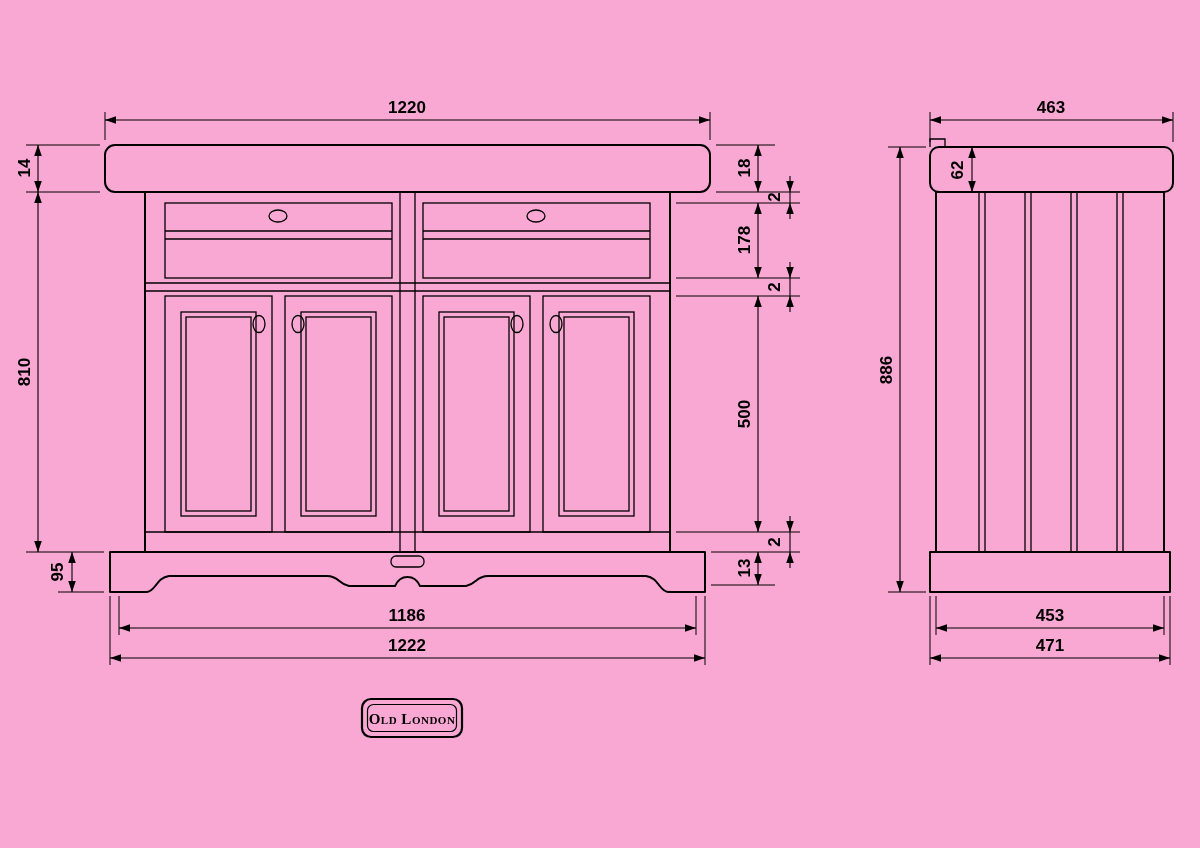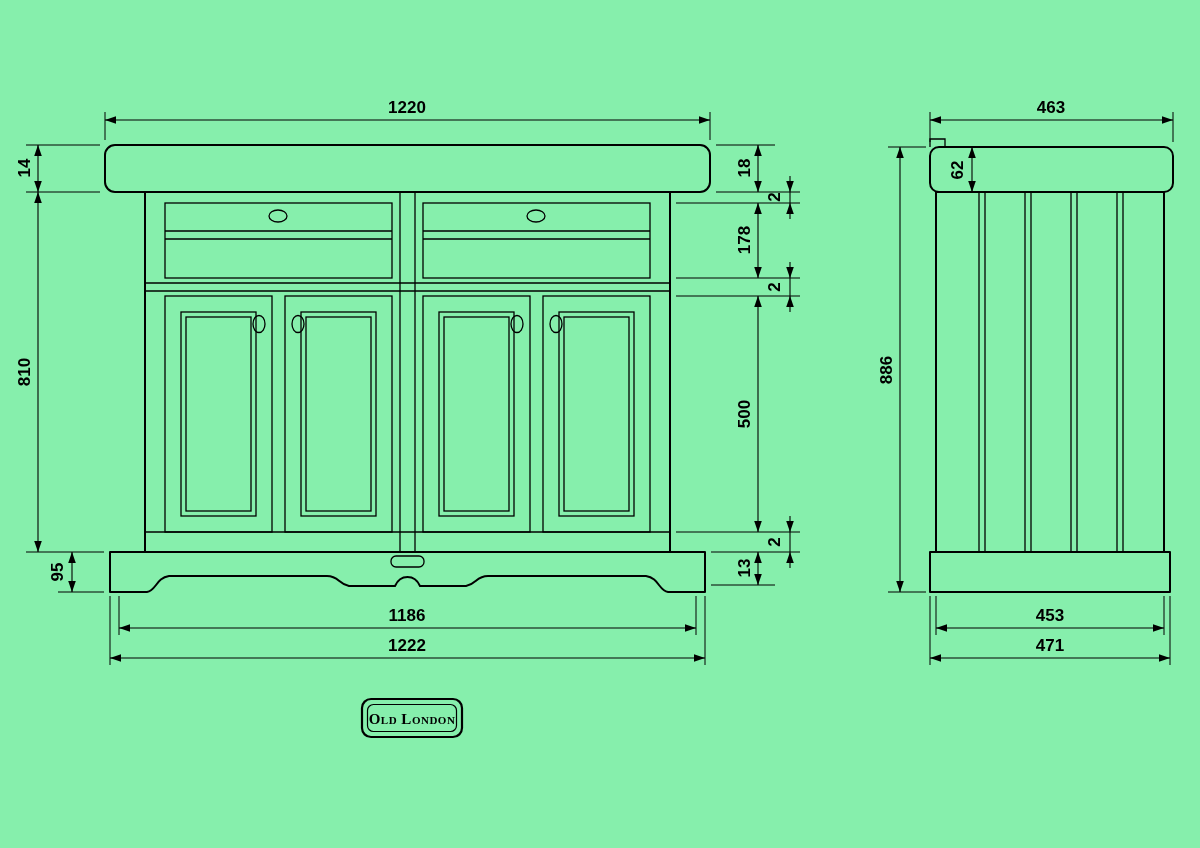--- a/index.html
+++ b/index.html
@@ -1,16 +1,16 @@
 <!DOCTYPE html>
 <html><head>
 <meta charset="utf-8">
 <style>
   html,body{margin:0;padding:0;background:#ffffff;}
-  .stage{position:relative;width:1200px;height:848px;background:#86efac;overflow:hidden;font-family:"Liberation Sans",sans-serif;text-align:center;}
+  .stage{position:relative;width:1200px;height:848px;background:#f9a8d4;overflow:hidden;font-family:"Liberation Sans",sans-serif;text-align:center;}
   svg{display:block;}
   .furn{fill:none;stroke:#000;stroke-width:2;stroke-linejoin:round;}
   .thin{fill:none;stroke:#000;stroke-width:1.3;}
   .dimline{stroke:#000;stroke-width:1.1;fill:none;}
   .extline{stroke:#000;stroke-width:1;fill:none;}
   .dimtxt{font-family:"Liberation Sans",sans-serif;font-weight:bold;font-size:17px;fill:#000;text-anchor:middle;}
   .logotxt{font-family:"Liberation Serif",serif;font-variant:small-caps;font-weight:bold;font-size:15px;fill:#000;text-anchor:middle;letter-spacing:.5px;}
 </style>
 </head>
 <body>

